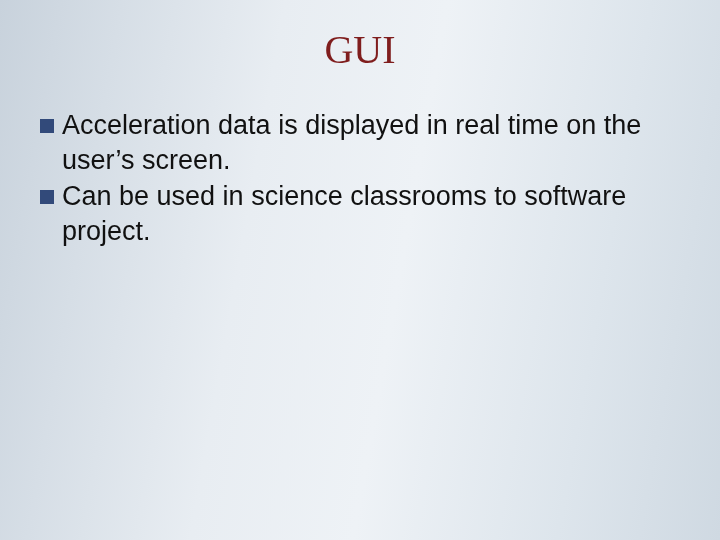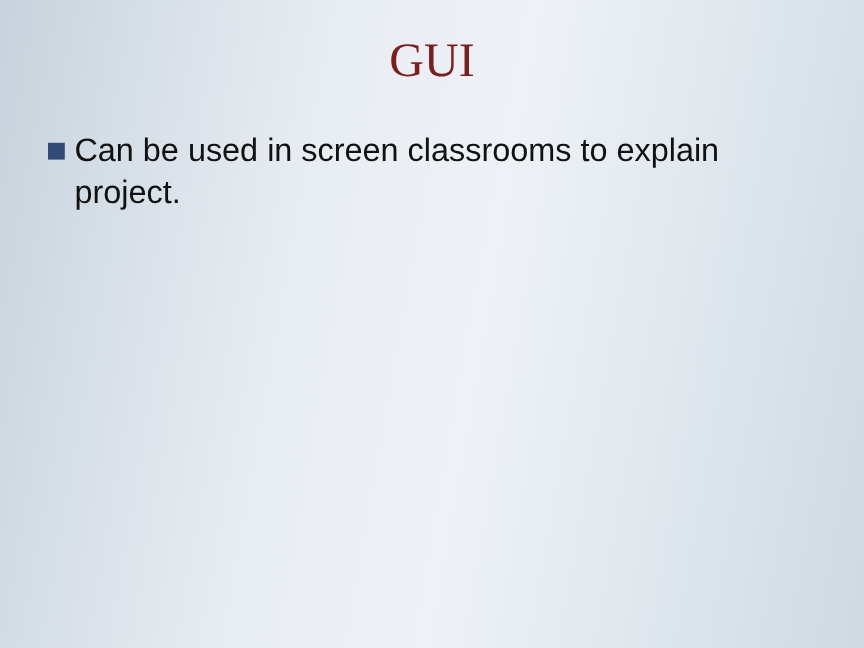--- a/index.html
+++ b/index.html
@@ -56,20 +56,24 @@
     color: #111;
   }
 </style>
 </head>
 <body>
 
 <div class="title">GUI</div>
 
 <div class="content">
 
+  <div class="bullet-item">
+    <div class="bullet-square"></div>
+    <div class="bullet-text">Acceleration data is displayed in real time on the user’s screen.</div>
+  </div>
 
 
   <div class="bullet-item">
     <div class="bullet-square"></div>
-    <div class="bullet-text">Can be used in screen classrooms to explain project.</div>
+    <div class="bullet-text">Can be used in science classrooms to software project.</div>
   </div>
 
 </div>
 
 </body></html>

